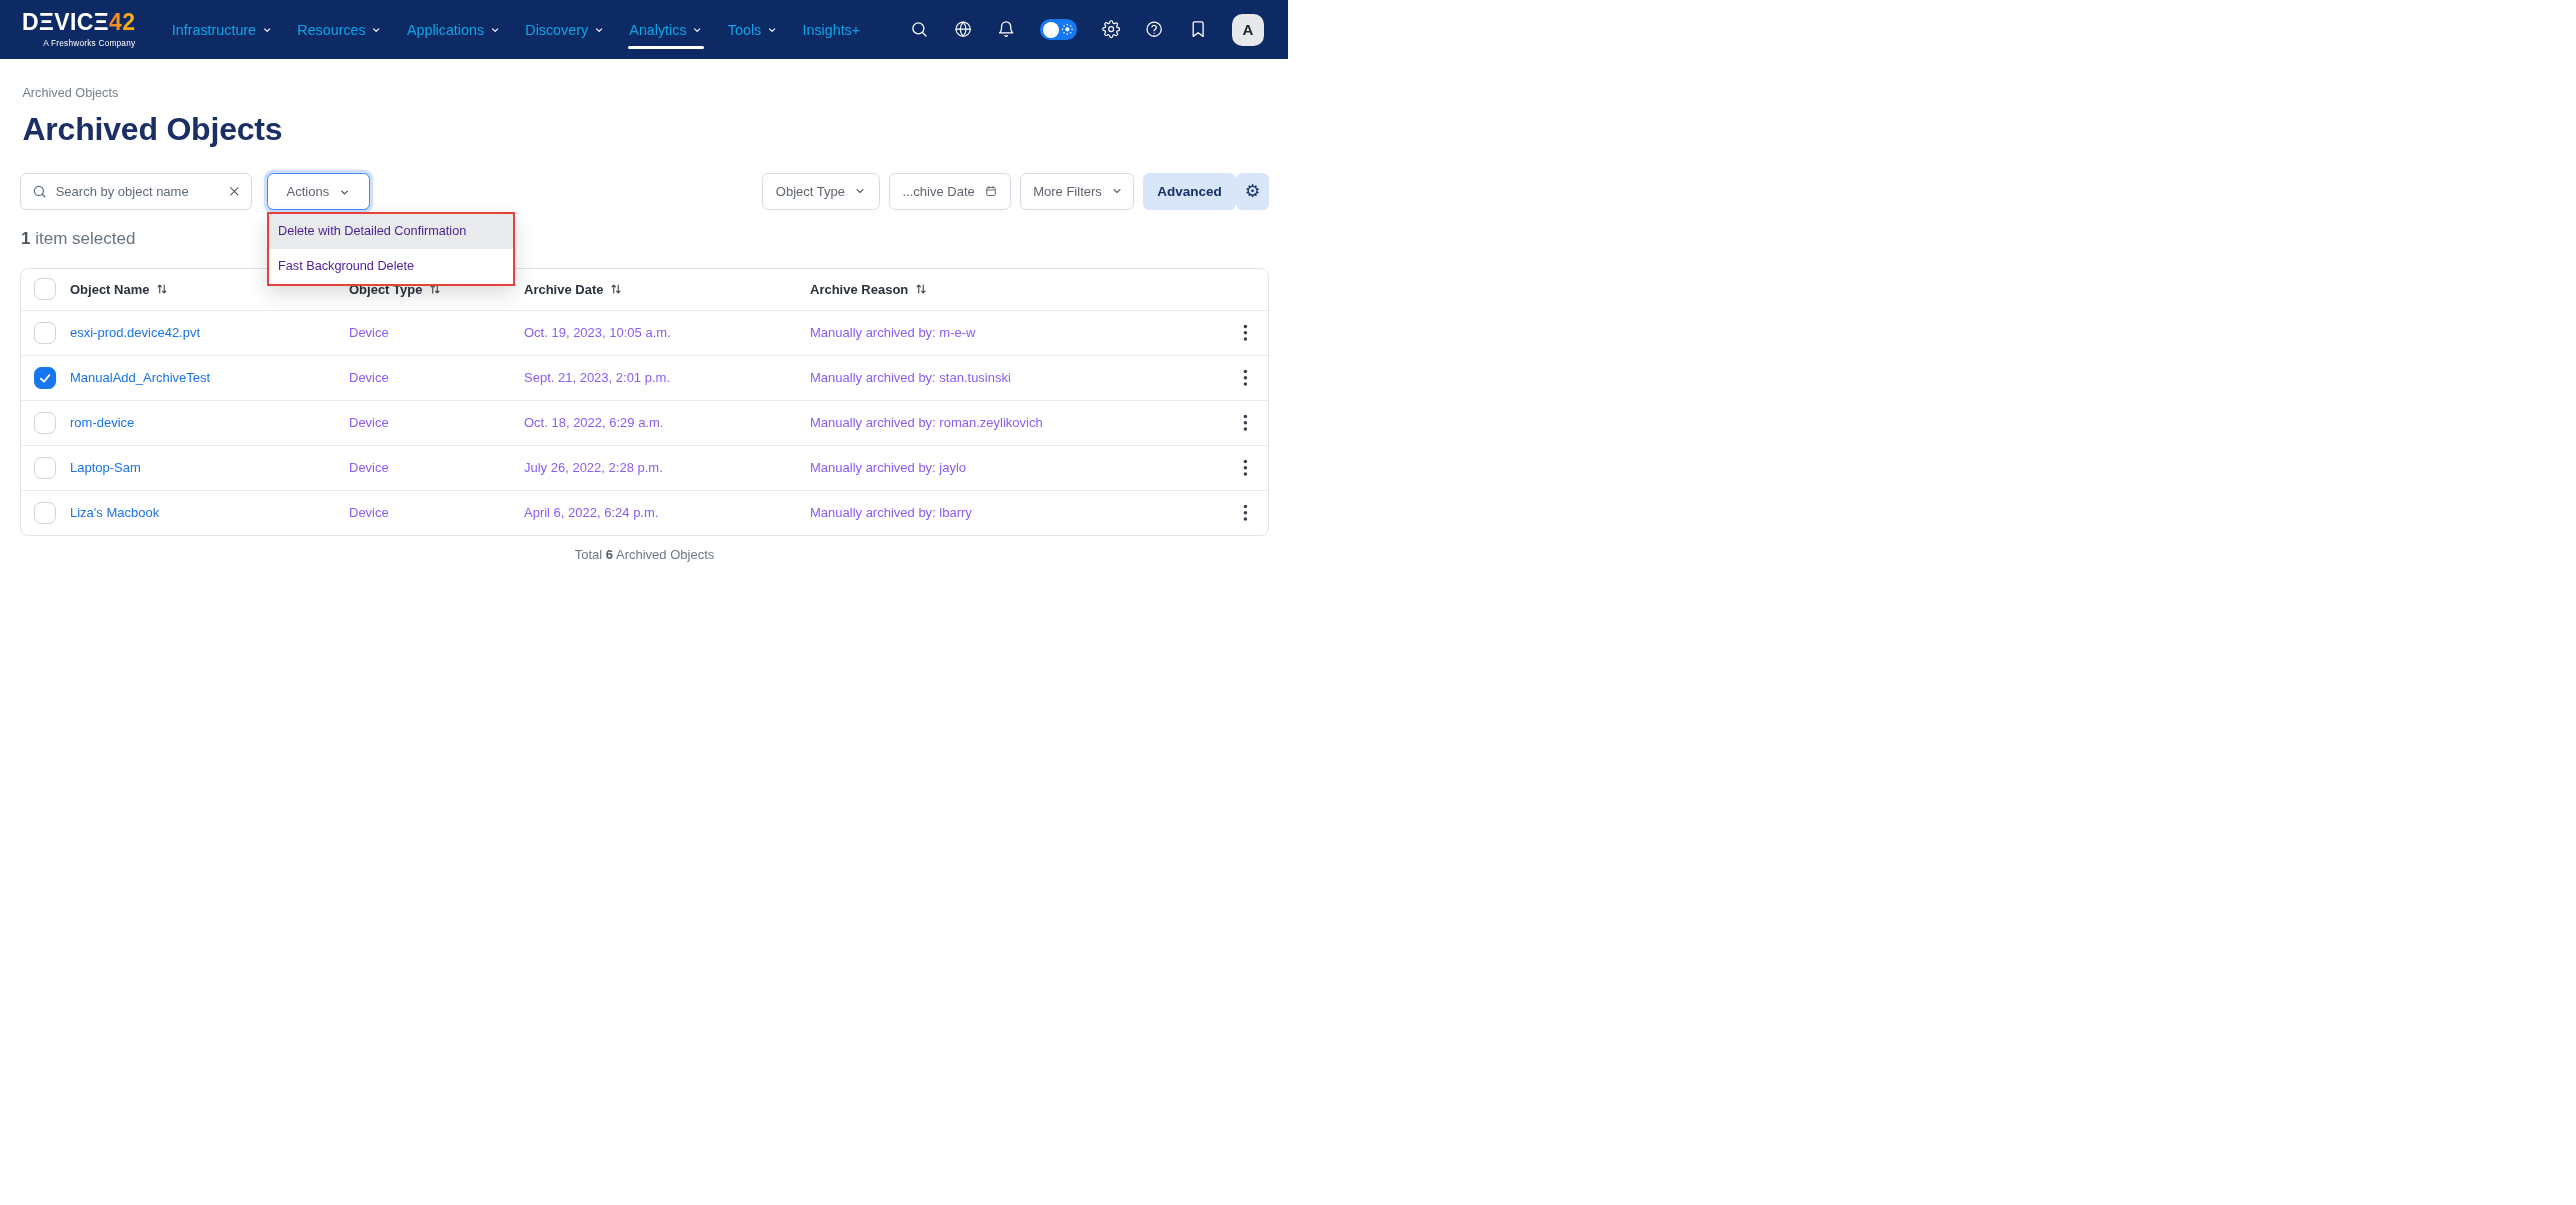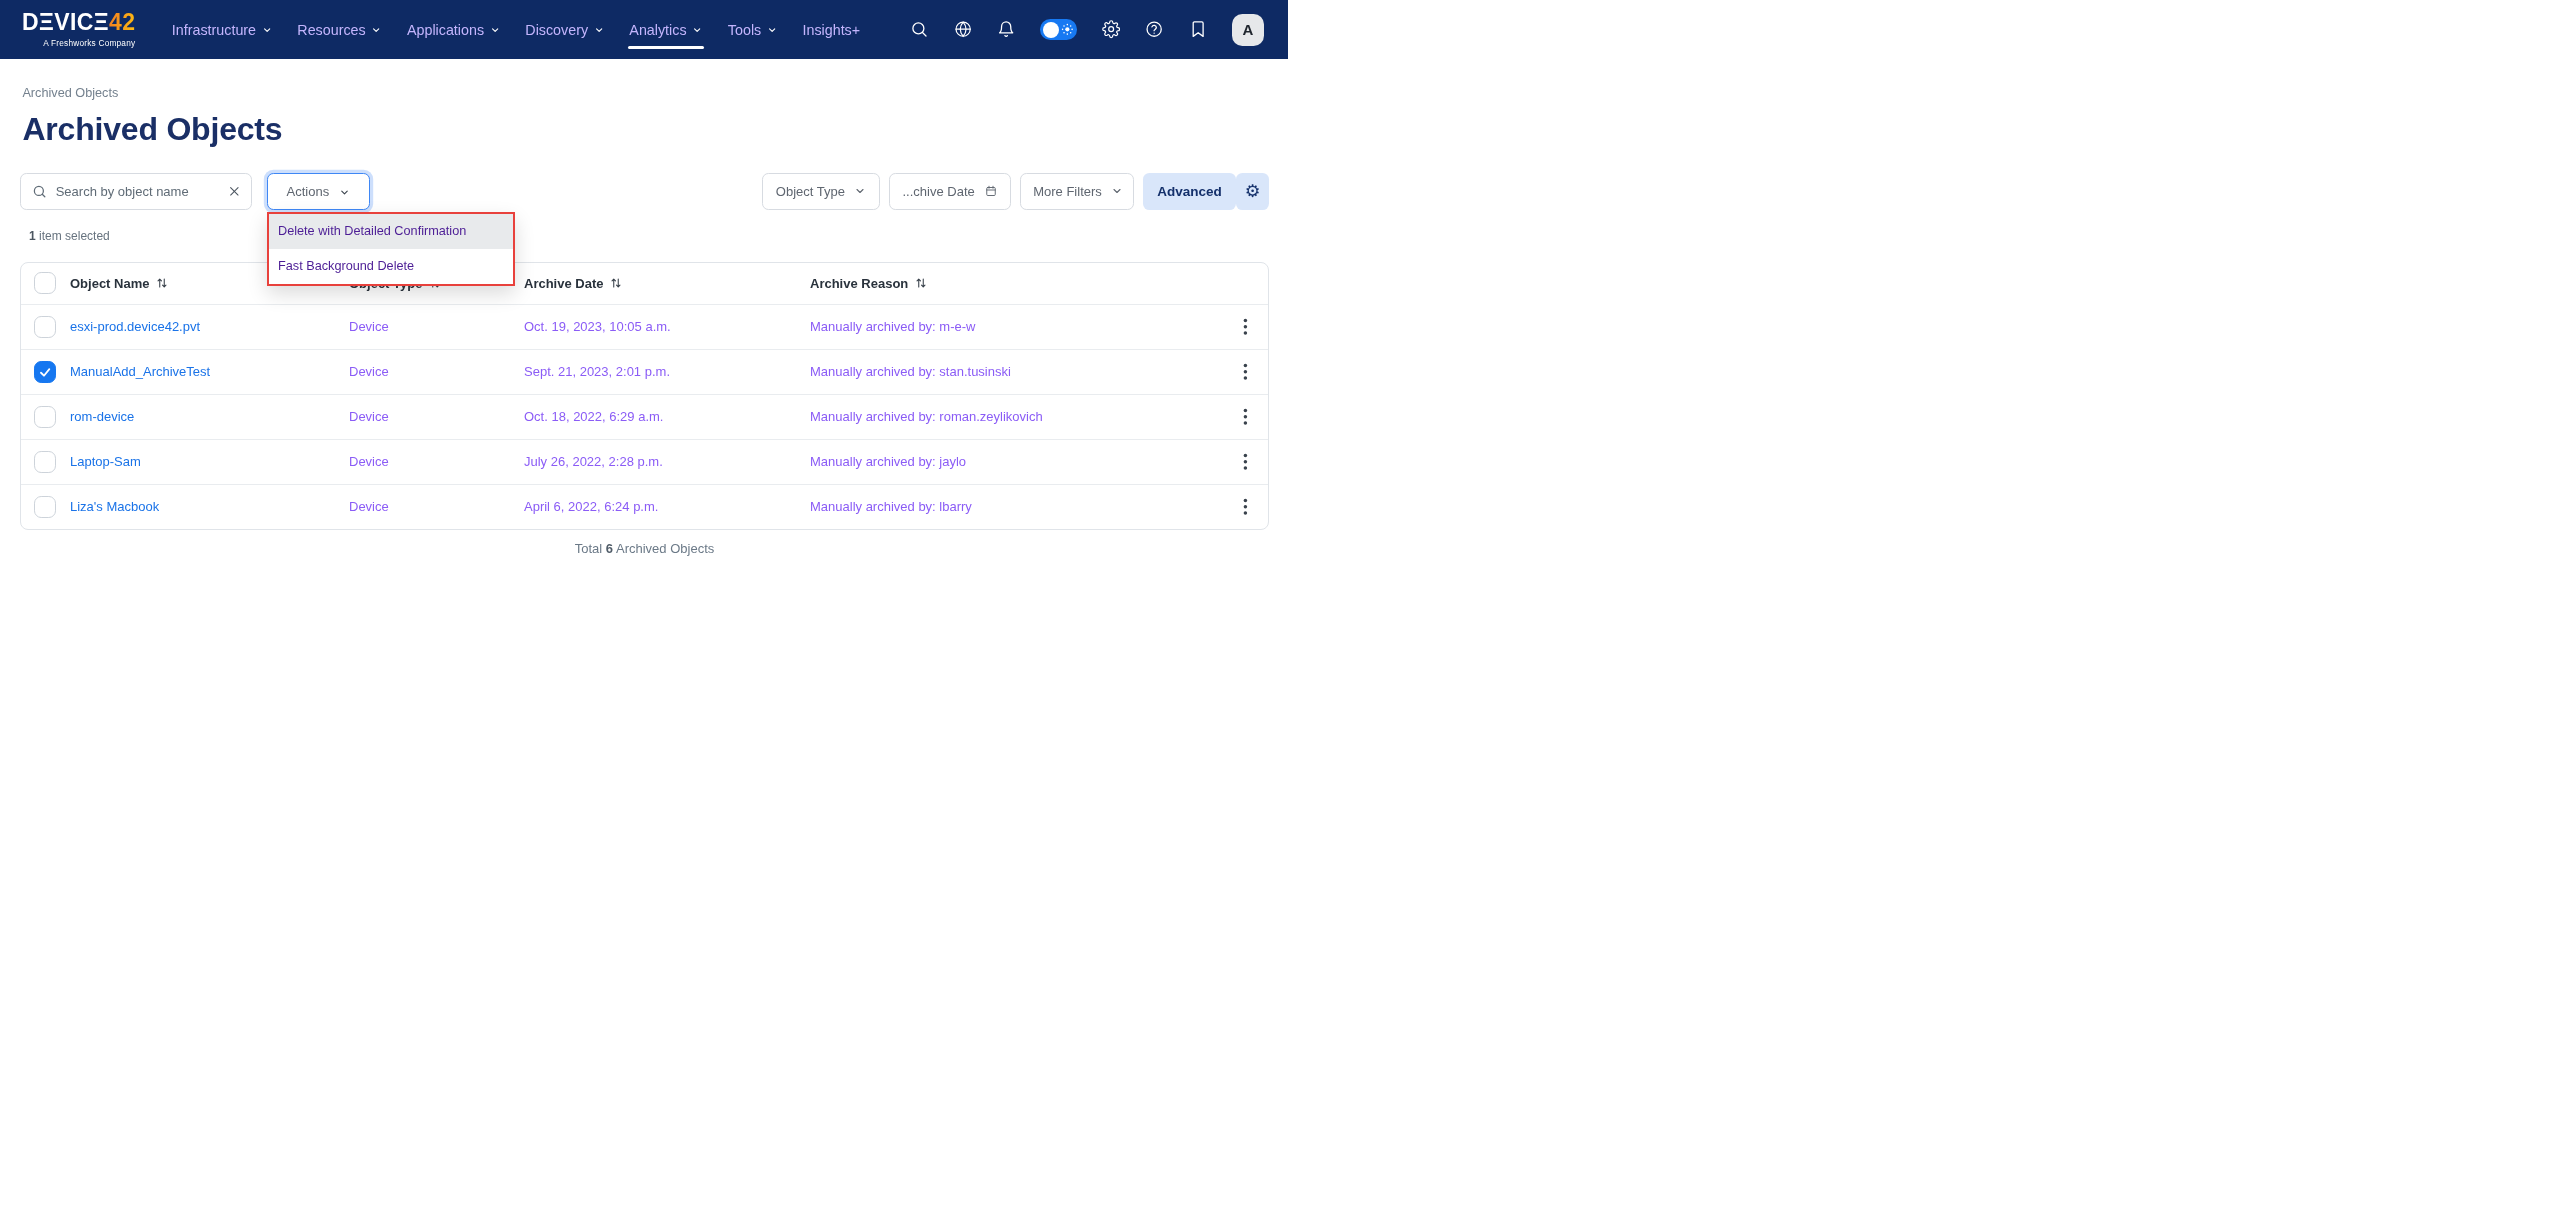--- a/index.html
+++ b/index.html
@@ -12,21 +12,21 @@
 
   
   .navbar { height:59px; background:#0e2a64; display:flex; align-items:center; padding:0 24px 0 22px; }
   .logo { display:flex; flex-direction:column; margin-right:14.3px; min-width:102px;align-items:flex-end; }
   .logo-main { font-weight:bold; font-size:23px; line-height:1; letter-spacing:0.4px; white-space:nowrap; }
   .logo-white { color:#ffffff; }
   .logo-accent { background:linear-gradient(100deg,#f58220 10%,#fcb813 90%); -webkit-background-clip:text; background-clip:text; color:#f6921e; -webkit-text-fill-color:transparent; }
   .logo-sub { color:#ffffff; font-size:8.3px; margin-top:3.2px; letter-spacing:0.2px; white-space:nowrap; }
 
   .nav-menu { display:flex; align-items:stretch; height:59px; margin-left:9.5px; }
-  .nav-item { position:relative; display:flex; align-items:center; gap:5.6px; padding:0 12.7px; color:#c4b5fd; font-size:14.3px; cursor:pointer; white-space:nowrap; }
+  .nav-item { position:relative; display:flex; align-items:center; gap:5.6px; padding:0 12.7px; color:#0ea5e9; font-size:14.3px; cursor:pointer; white-space:nowrap; }
   .nav-item .chev { width:10.3px; height:10.3px; margin-top:1.6px; }
   .nav-item.active::after { content:""; position:absolute; left:11px; right:11px; bottom:10.3px; height:2.8px; background:#fff; border-radius:1.6px; }
 
   .nav-icons { margin-left:auto; display:flex; align-items:center; gap:25px; }
   .nicon { width:18.3px; height:18.3px; cursor:pointer; }
   .toggle { width:37px; height:20.7px; border-radius:10.3px; background:#1779f2; position:relative; cursor:pointer; flex:0 0 auto; }
   .toggle .knob { position:absolute; left:2.4px; top:2.4px; width:16px; height:16px; border-radius:50%; background:#fff; }
   .toggle .sun { position:absolute; right:3.2px; top:4px; }
   .avatar { width:32px; height:32px; border-radius:10.3px; background:#e6e8ea; display:flex; align-items:center; justify-content:center; font-size:15px; font-weight:bold; color:#20262e; cursor:pointer; }
 
@@ -52,21 +52,21 @@
 
   .filters { margin-left:auto; display:flex; align-items:center; }
   .fbtn { height:37px; border:0.8px solid #d7dbe1; border-radius:6.4px; background:#fff; display:flex; align-items:center; justify-content:space-between; padding:0 12.7px; font-size:13px; color:#5f6670; cursor:pointer; white-space:nowrap; }
   .fbtn .chev, .fbtn .cal { width:12px; height:12px; margin-left:9.5px; flex:0 0 auto; }
   .f-objtype { width:118px; margin-right:8.7px; }
   .f-date { width:122px; margin-right:8.7px; }
   .f-more { width:114px; margin-right:9.5px; }
   .adv-btn { width:93px; height:37px; border:none; border-radius:6.4px; background:#d9e6fa; color:#14306b; font-weight:bold; font-size:13.5px; font-family:inherit; cursor:pointer; margin-right:0; }
   .gear-btn { width:33px; height:37px; border:none; border-radius:6.4px; background:#d9e6fa; color:#14306b; display:flex; align-items:center; justify-content:center; cursor:pointer; font-family:"DejaVu Sans", sans-serif; font-size:17.5px; line-height:1; }
 
-  .sel-status { margin-top:19px; margin-left:9px; font-size:12px; color:#67737f; }
+  .sel-status { margin-top:19px; margin-left:1px; font-size:17px; color:#67737f; }
   .sel-status b { color:#4c5660; }
 
   
   .tablebox { margin-top:19px; border:0.8px solid #e0e4e9; border-radius:8px; background:#fff; overflow:hidden; }
   .trow, .thead { display:grid; grid-template-columns:49px 279px 175px 286px 1fr 45px; align-items:center; }
   .thead { height:41px; font-weight:bold; color:#29323c; font-size:13px; }
   .trow { height:45px; border-top:0.8px solid #e9ecef; font-size:13px; }
   .cell { display:flex; align-items:center; min-width:0; }
   .c-check { padding-left:12.7px; }
   .hcell { gap:6.4px; }

